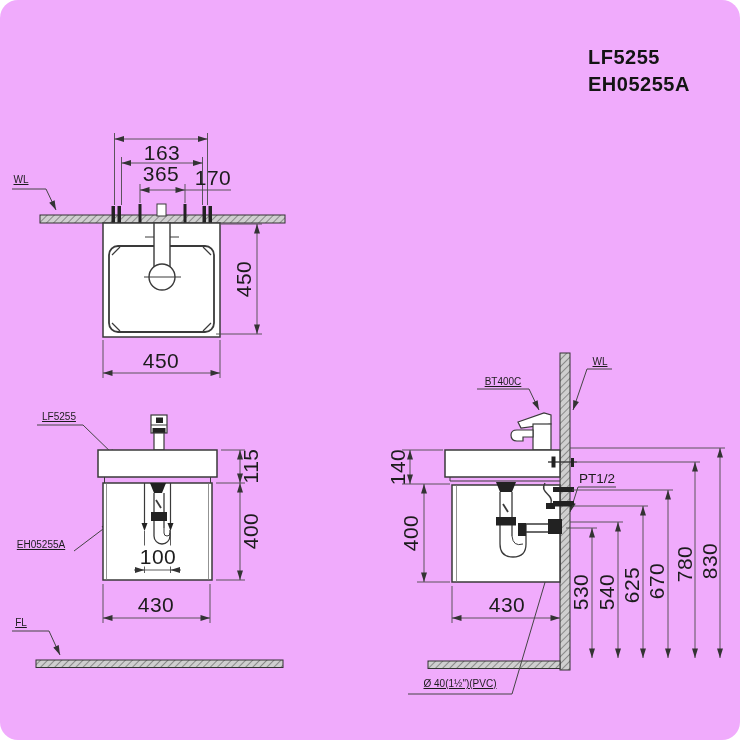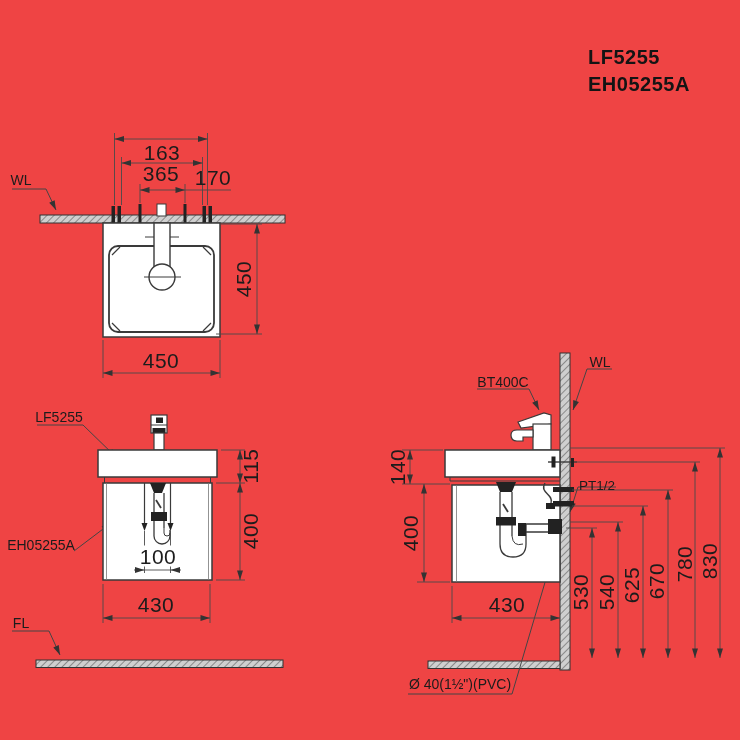--- a/index.html
+++ b/index.html
@@ -1,24 +1,24 @@
 <!DOCTYPE html>
 <html><head>
 <meta charset="utf-8">
 <style>
   html,body{margin:0;padding:0;background:#fff;}
-  .canvas{position:relative;width:740px;height:740px;background:#ef4444;overflow:hidden;
-          font-family:"Liberation Sans", sans-serif;}
+  .canvas{position:relative;width:740px;height:740px;background:#f0abfc;overflow:hidden;
+          font-family:"Liberation Sans", sans-serif;border-radius:18px;}
   .art{position:absolute;left:0;top:0;}
   .t{position:absolute;transform:translate(-50%,-50%);color:#1c1c1c;white-space:nowrap;line-height:1;}
   .t.rot{transform:translate(-50%,-50%) rotate(-90deg);}
   .dim{font-size:21px;letter-spacing:0.5px;}
   .dim.masked{background:#fff;padding:0 2px;}
-  .lbl{font-size:14px;}
-  .lbl-s{font-size:13.5px;margin-top:7px;}
+  .lbl{font-size:10px;text-decoration:underline;}
+  .lbl-s{font-size:13.5px;}
   .title-block{position:absolute;left:588px;top:44px;font-size:20px;font-weight:700;
                line-height:27px;color:#141414;letter-spacing:0.5px;}
 </style>
 </head>
 <body>
 
 <div class="canvas">
 
 <svg class="art" width="740" height="740" viewBox="0 0 740 740">
   <defs>

